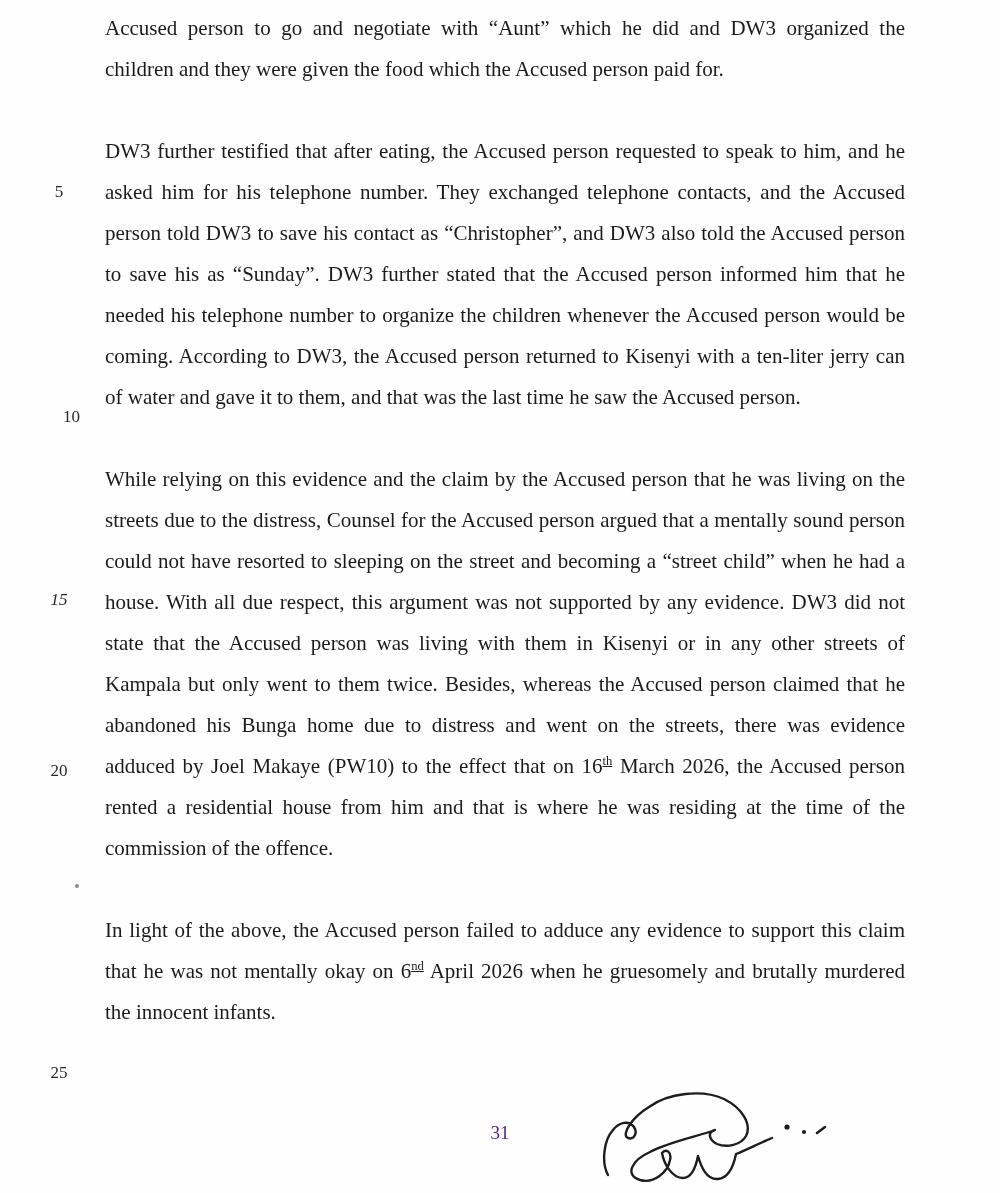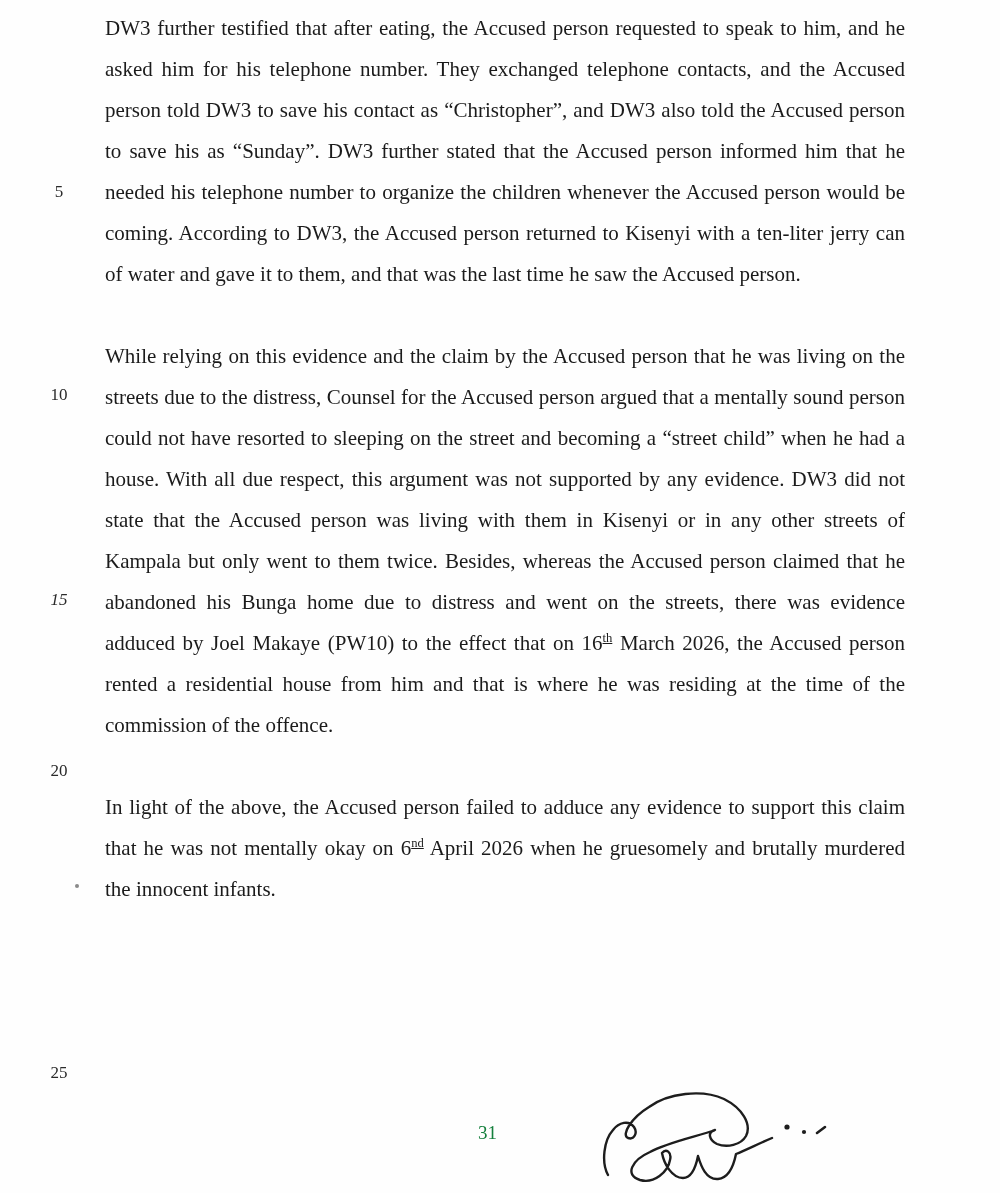--- a/index.html
+++ b/index.html
@@ -50,22 +50,23 @@
     text-align: center;
     font-size: 17px;
     line-height: 1;
     color: #2a2a2a;
   }
   .pagenum {
     position: absolute;
     left: 478px;
     top: 1122px;
     width: 44px;
+    text-align: center;
     font-size: 19px;
-    color: #15803d;
+    color: #4c1d95;
   }
   .margin-dot {
     position: absolute;
     left: 75px;
     top: 884px;
     width: 4px;
     height: 4px;
     border-radius: 50%;
     background: #8a8a8a;
   }
@@ -77,27 +78,28 @@
     height: 112px;
   }
 </style>
 </head>
 <body>
 
 <div class="page">
 
   <div class="gutter">
       <div class="linenum" style="top: 183px;">5</div>
-      <div class="linenum" style="top: 386px;">10</div>
+      <div class="linenum" style="top: 408px; text-align: right;">10</div>
       <div class="linenum" style="top: 591px; font-style: italic;">15</div>
       <div class="linenum" style="top: 762px;">20</div>
       <div class="linenum" style="top: 1064px; text-align: center;">25</div>
     </div>
 
   <div class="doc-body">
+      <p><span>Accused person to go and negotiate with “Aunt” which he did and DW3 organized the children and they were given the food which the Accused person paid for.</span></p>
       <p><span>DW3 further testified that after eating, the Accused person requested to speak to him, and he asked him for his telephone number. They exchanged telephone contacts, and the Accused person told DW3 to save his contact as “Christopher”, and DW3 also told the Accused person to save his as “Sunday”. DW3 further stated that the Accused person informed him that he needed his telephone number to organize the children whenever the Accused person would be coming. According to DW3, the Accused person returned to Kisenyi with a ten-liter jerry can of water and gave it to them, and that was the last time he saw the Accused person.</span></p>
       <p><span>While relying on this evidence and the claim by the Accused person that he was living on the streets due to the distress, Counsel for the Accused person argued that a mentally sound person could not have resorted to sleeping on the street and becoming a “street child” when he had a house. With all due respect, this argument was not supported by any evidence. DW3 did not state that the Accused person was living with them in Kisenyi or in any other streets of Kampala but only went to them twice. Besides, whereas the Accused person claimed that he abandoned his Bunga home due to distress and went on the streets, there was evidence adduced by Joel Makaye (PW10) to the effect that on 16</span><sup>th</sup><span> March 2026, the Accused person rented a residential house from him and that is where he was residing at the time of the commission of the offence.</span></p>
       <p><span>In light of the above, the Accused person failed to adduce any evidence to support this claim that he was not mentally okay on 6</span><sup>nd</sup><span> April 2026 when he gruesomely and brutally murdered the innocent infants.</span></p>
     </div>
 
   <div class="margin-dot"></div>
 
   <div class="pagenum">31</div>
 
   <div class="signature-wrap">

